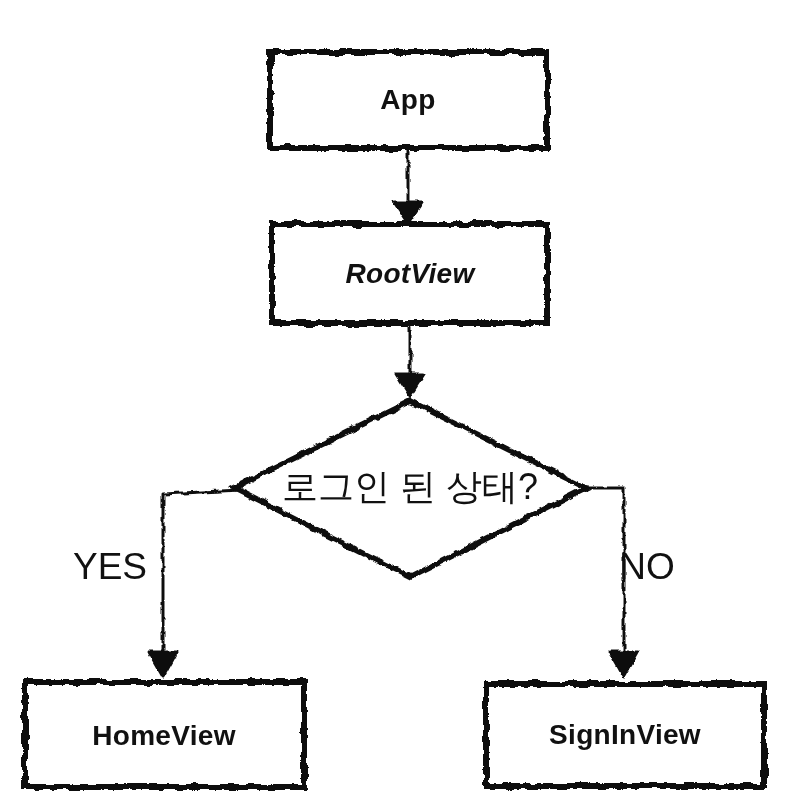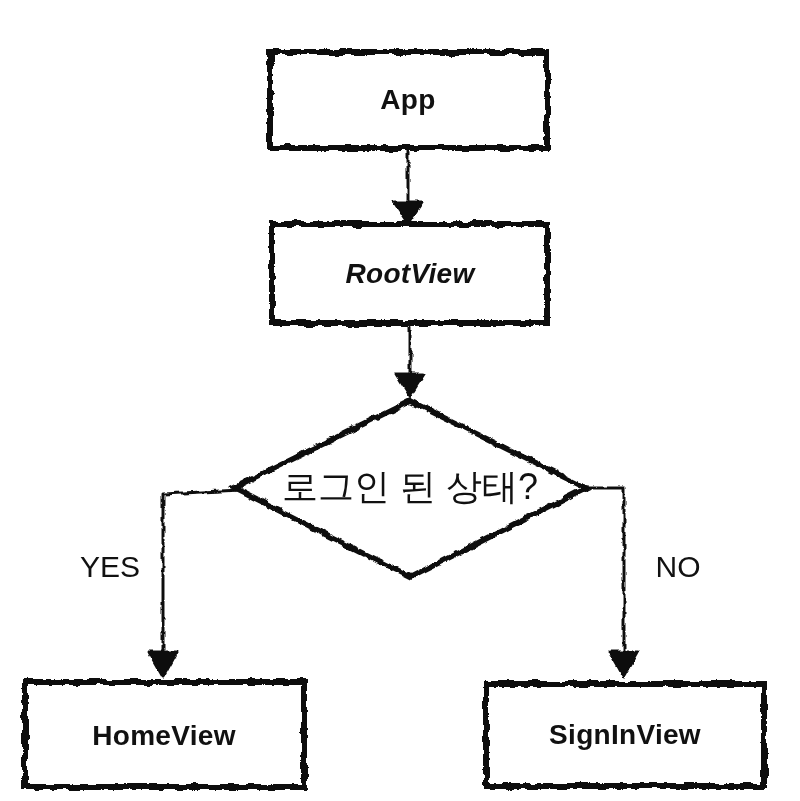--- a/index.html
+++ b/index.html
@@ -34,21 +34,21 @@
   .node-label {
     font-size: 28px;
     font-weight: 700;
     letter-spacing: 0.3px;
   }
   .decision-label {
     font-size: 36px;
     font-weight: 500;
   }
   .edge-label {
-    font-size: 30px;
+    font-size: 37px;
     font-weight: 400;
   }
 </style>
 </head>
 <body>
 
 <div class="canvas">
 
   <svg class="shapes" viewBox="0 0 800 801" xmlns="http://www.w3.org/2000/svg">
     <defs>
@@ -90,15 +90,15 @@
   <div class="label node-label" style="left:410px; top:258px;font-style:italic;">RootView</div>
 
   <div class="label decision-label" style="left:410px; top:471px;">로그인 된 상태?</div>
 
   <div class="label node-label" style="left:164px; top:720px;">HomeView</div>
 
   <div class="label node-label" style="left:625px; top:719px;">SignInView</div>
 
   <div class="label edge-label" style="left:110px; top:551px;">YES</div>
 
-  <div class="label edge-label" style="left:678px; top:551px;">NO</div>
+  <div class="label edge-label" style="left:647px; top:551px;">NO</div>
 
 </div>
 
 </body></html>

